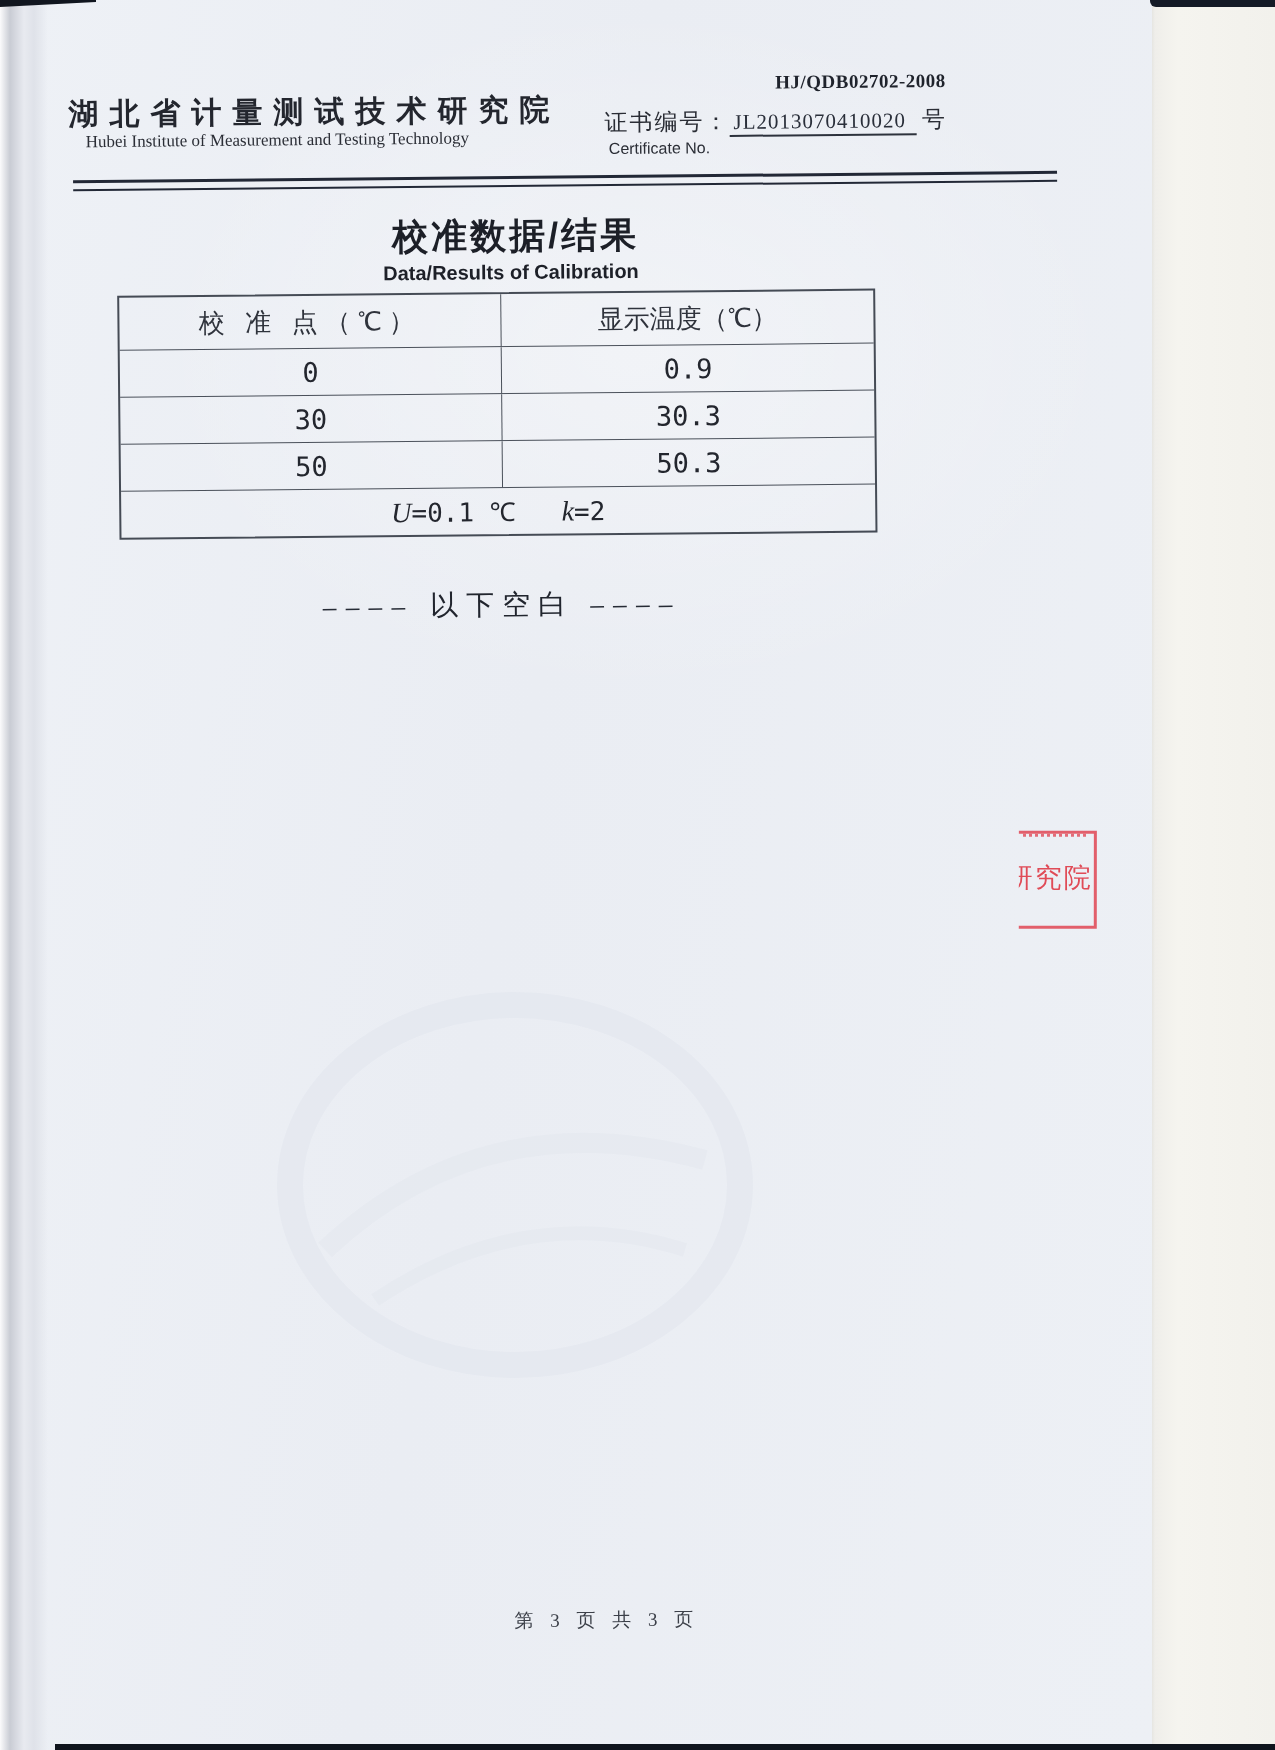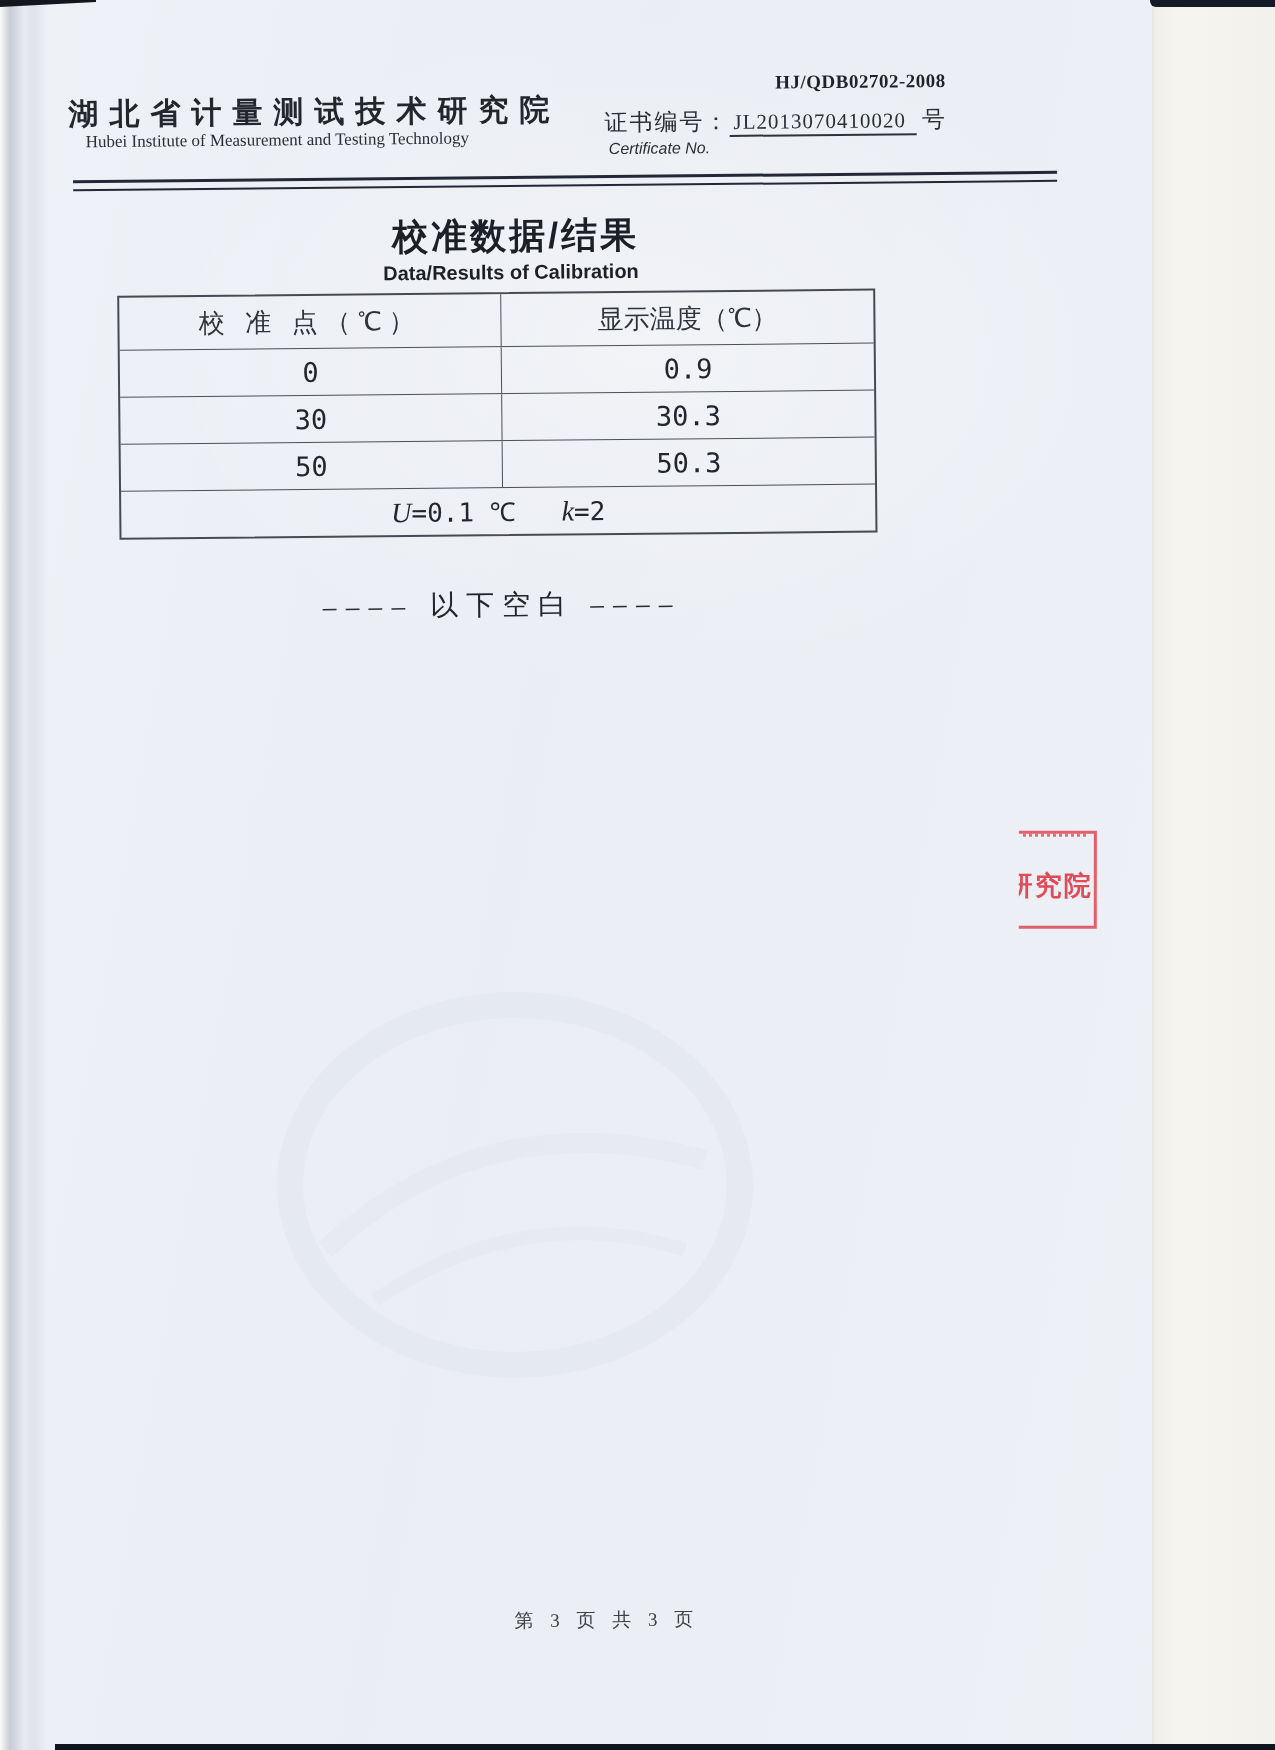--- a/index.html
+++ b/index.html
@@ -35,21 +35,21 @@
     font-weight:bold;font-size:30px;letter-spacing:11px;color:#23262e;white-space:nowrap;}
   .org-en{position:absolute;left:93px;top:128px;font-size:17px;color:#2b2e36;white-space:nowrap;}
   .doc-code{position:absolute;left:783px;top:74px;font-weight:bold;font-size:19px;
     letter-spacing:.5px;color:#1f232c;white-space:nowrap;}
   .cert-line{position:absolute;left:612px;top:108px;font-size:23px;white-space:nowrap;color:#2a2d35;}
   .cert-label{letter-spacing:2px;}
   .cert-no{font-size:21px;letter-spacing:1px;border-bottom:2px solid #2d323c;
     padding:0 10px 1px 4px;color:#2a2f3a;}
   .cert-suffix{margin-left:6px;}
   .cert-en{position:absolute;left:616px;top:141px;font-family:"Liberation Sans",sans-serif;
-    font-size:16px;color:#2b2e36;font-style:italic;}
+    font-size:16px;color:#2b2e36;}
 
   .rule-double{position:absolute;left:80px;top:176px;width:984px;height:6px;
     border-top:3px solid #222836;border-bottom:2px solid #222836;}
 
   .title-cn{position:absolute;left:0;top:212px;width:1044px;text-align:center;
     font-family:"Liberation Sans",sans-serif;font-weight:bold;font-size:36px;
     letter-spacing:3px;color:#1c1f27;}
   .title-en{position:absolute;left:0;top:261px;width:1034px;text-align:center;
     font-family:"Liberation Sans",sans-serif;font-weight:bold;font-size:20px;color:#1d2028;}
 
@@ -72,21 +72,21 @@
 
   .blank-note{position:absolute;left:0;top:586px;width:1010px;text-align:center;
     font-size:25px;color:#262b35;white-space:nowrap;}
   .blank-note .dashes{letter-spacing:9px;font-family:"DejaVu Sans Mono",monospace;font-size:23px;}
   .blank-note .bn-label{margin:0 16px;font-size:28px;letter-spacing:8px;color:#21252e;}
 
   .stamp{position:absolute;left:1019px;top:836px;width:78px;height:98px;box-sizing:border-box;
     border:3px solid rgba(224,75,88,.88);border-left:none;overflow:hidden;
     transform:rotate(.6deg);}
   .stamp-text{position:absolute;left:-13px;top:26px;width:120px;font-size:27px;
-    letter-spacing:2px;color:#e04b57;font-weight:bold;white-space:nowrap;margin-top:8px;}
+    letter-spacing:2px;color:#e04b57;font-weight:normal;white-space:nowrap;}
   .stamp-microtext{position:absolute;left:4px;top:-1px;width:64px;height:4px;
     background:repeating-linear-gradient(90deg,rgba(224,75,88,.8) 0 3px,rgba(224,75,88,0) 3px 6px);}
 
   .page-footer{position:absolute;left:0;top:1608px;width:1200px;text-align:center;
     font-size:19px;letter-spacing:6px;color:#3c4049;}
 </style>
 </head>
 <body>
 
 <div id="canvas">

